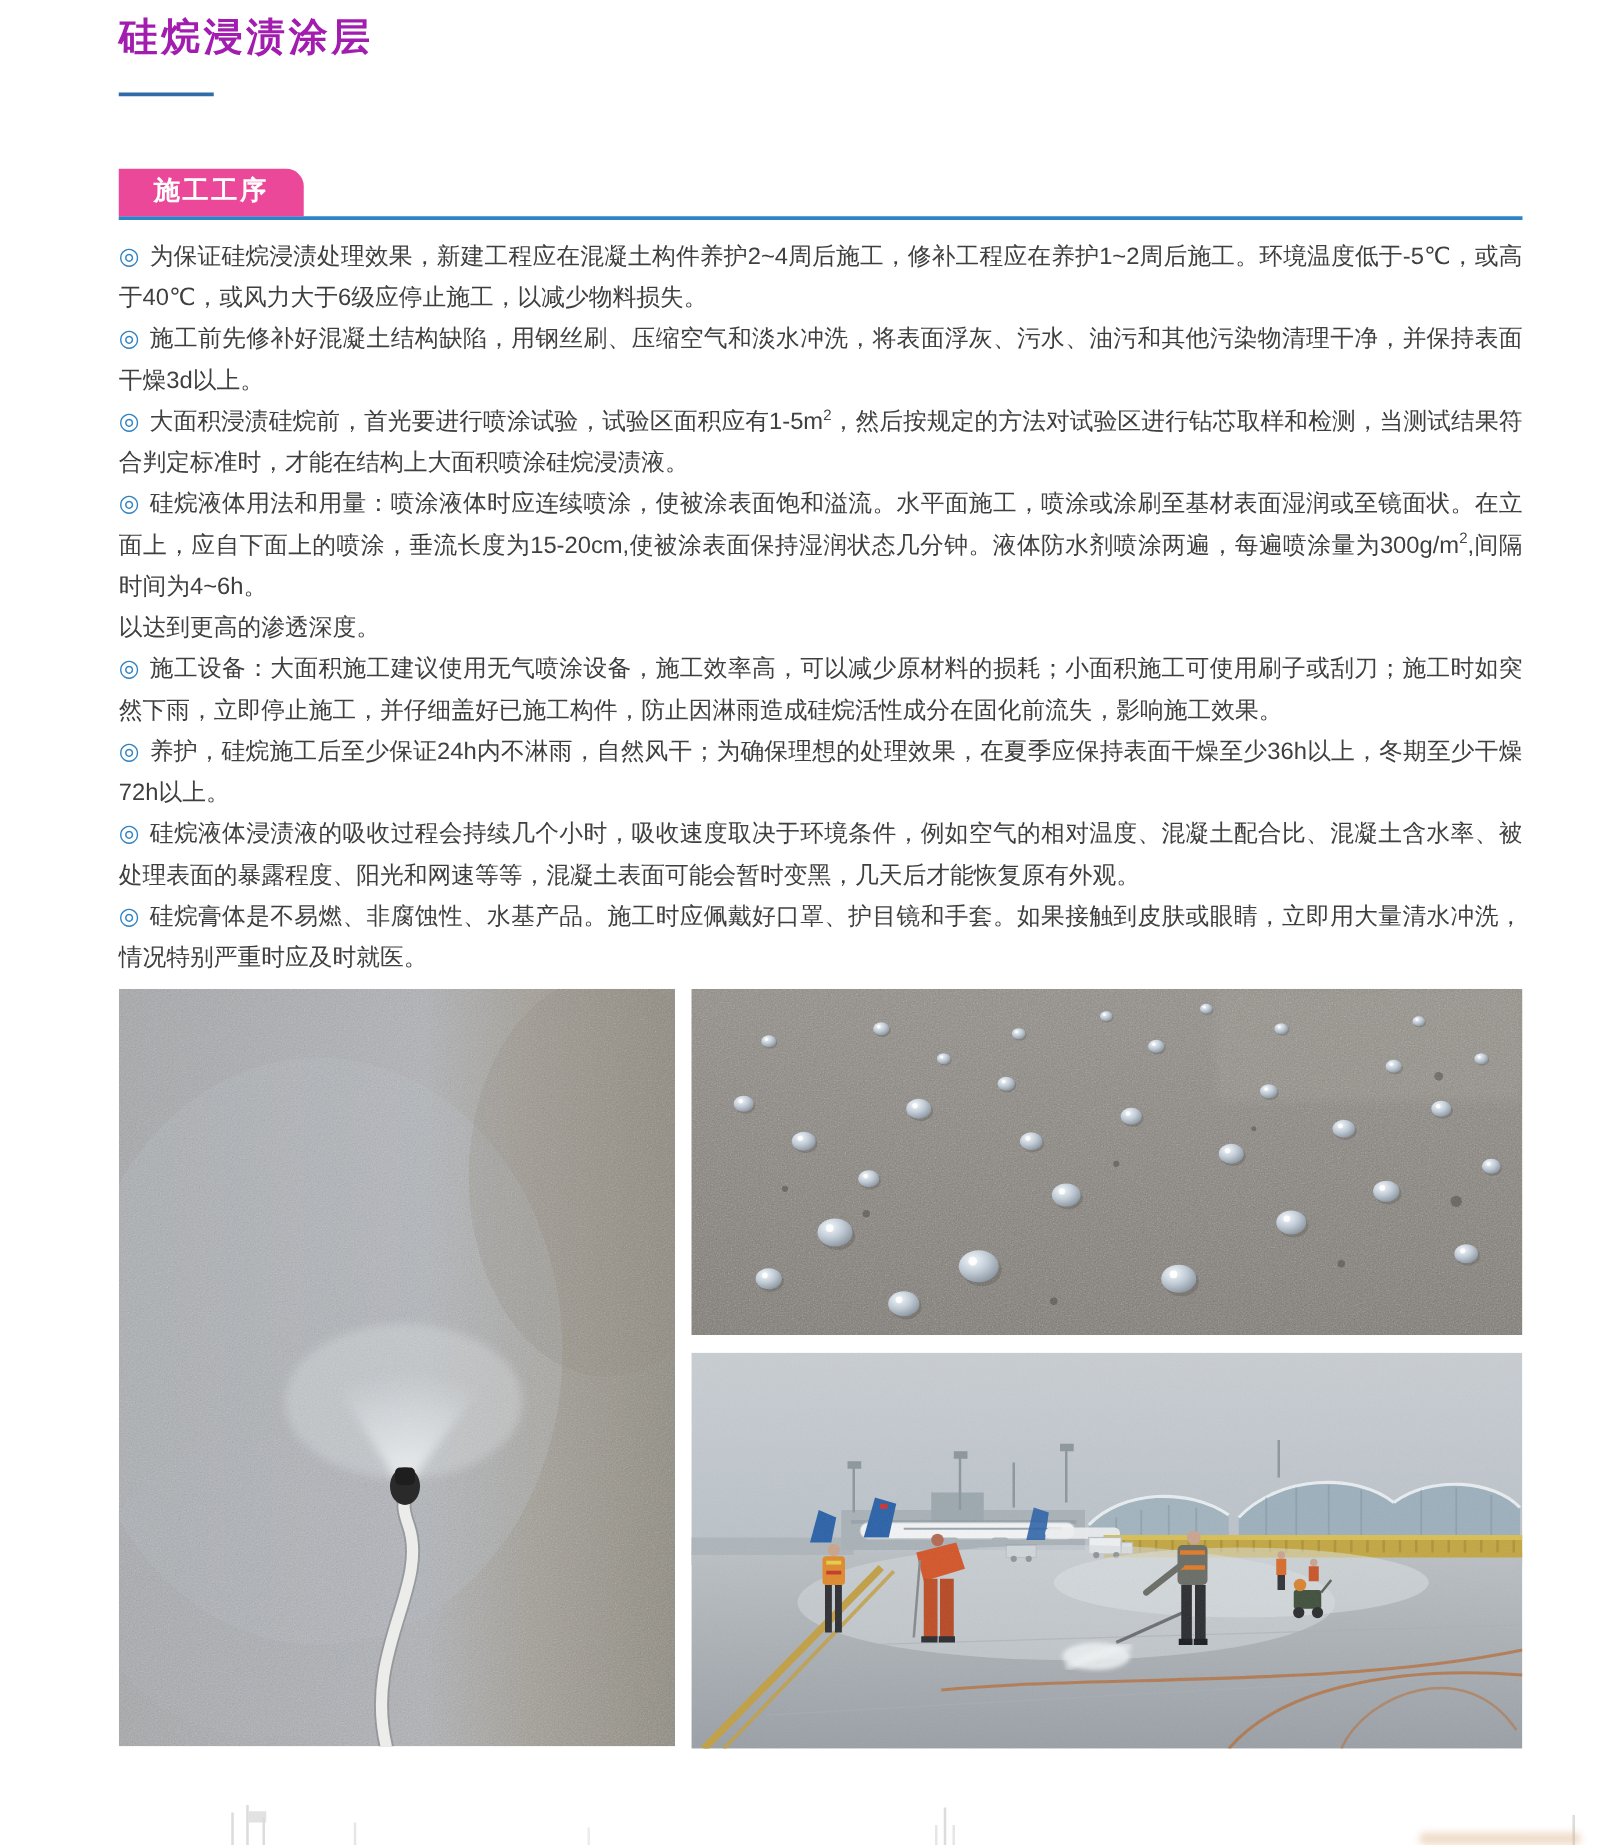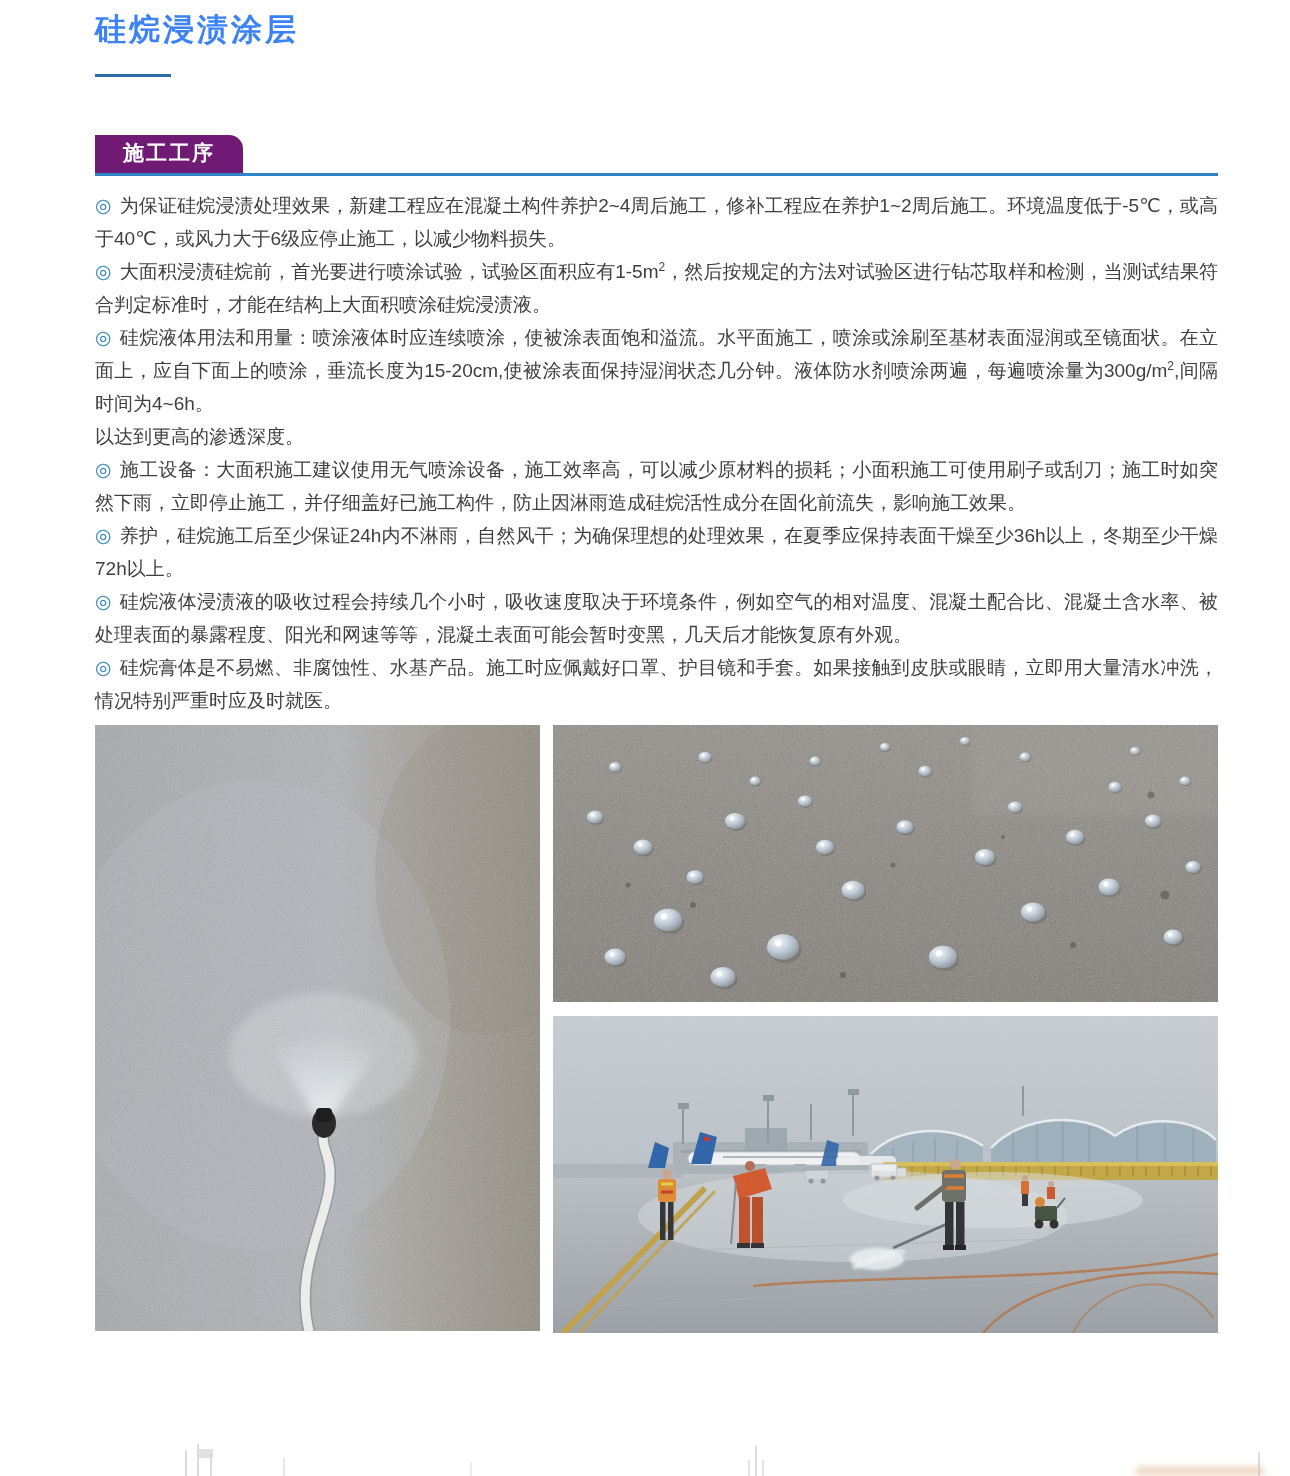--- a/index.html
+++ b/index.html
@@ -3,27 +3,27 @@
 <meta charset="utf-8">
 <style>
   html,body{margin:0;padding:0;}
   body{
     width:1290px;height:1476px;background:#ffffff;position:relative;overflow:hidden;
     font-family:"Liberation Sans","DejaVu Sans",sans-serif;color:#3f3f3f;
   }
   .page{position:absolute;left:95px;top:0;width:1123px;}
   h1.page-title{
     margin:12px 0 0 0;font-size:31px;line-height:36px;font-weight:bold;
-    color:#3b82f6;letter-spacing:3px;
+    color:#a21caf;letter-spacing:3px;
   }
   .title-dash{width:76px;height:3px;background:#2f6da8;margin-top:26px;}
   .sec-header{border-bottom:3px solid #2e84c6;margin-top:58px;font-size:0;}
   .sec-header.second{margin-top:36px;}
   .badge{
-    display:inline-block;background:#701a75;color:#fff;font-size:21px;font-weight:bold;
+    display:inline-block;background:#ec4899;color:#fff;font-size:21px;font-weight:bold;
     padding:5px 28px 7px 28px;border-radius:0 14px 0 0;line-height:1.25;letter-spacing:2px;
   }
   .bullets{margin-top:13px;font-size:19px;line-height:33px;text-align:justify;}
   .bullets p.bullet{margin:0;}
   .bullets .mark{color:#3183c3;margin-right:8px;}
   .bullets sup{font-size:12px;line-height:0;}
   .photos{display:flex;gap:13px;margin-top:8px;}
   .photo{overflow:hidden;font-size:0;}
   .photo svg{display:block;}
   .photo-col{display:flex;flex-direction:column;gap:14px;}
@@ -68,20 +68,21 @@
 
   <h1 class="page-title">硅烷浸渍涂层</h1>
   <div class="title-dash"></div>
 
   <section>
     <div class="sec-header">
       <span class="badge">施工工序</span>
     </div>
     <div class="bullets">
         <p class="bullet"><span class="mark">◎</span>为保证硅烷浸渍处理效果，新建工程应在混凝土构件养护2~4周后施工，修补工程应在养护1~2周后施工。环境温度低于-5℃，或高于40℃，或风力大于6级应停止施工，以减少物料损失。</p>
+        <p class="bullet"><span class="mark">◎</span>施工前先修补好混凝土结构缺陷，用钢丝刷、压缩空气和淡水冲洗，将表面浮灰、污水、油污和其他污染物清理干净，并保持表面干燥3d以上。</p>
         <p class="bullet"><span class="mark">◎</span>大面积浸渍硅烷前，首光要进行喷涂试验，试验区面积应有1-5m<sup>2</sup>，然后按规定的方法对试验区进行钻芯取样和检测，当测试结果符合判定标准时，才能在结构上大面积喷涂硅烷浸渍液。</p>
         <p class="bullet"><span class="mark">◎</span>硅烷液体用法和用量：喷涂液体时应连续喷涂，使被涂表面饱和溢流。水平面施工，喷涂或涂刷至基材表面湿润或至镜面状。在立面上，应自下面上的喷涂，垂流长度为15-20cm,使被涂表面保持湿润状态几分钟。液体防水剂喷涂两遍，每遍喷涂量为300g/m<sup>2</sup>,间隔时间为4~6h。<br>以达到更高的渗透深度。</p>
         <p class="bullet"><span class="mark">◎</span>施工设备：大面积施工建议使用无气喷涂设备，施工效率高，可以减少原材料的损耗；小面积施工可使用刷子或刮刀；施工时如突然下雨，立即停止施工，并仔细盖好已施工构件，防止因淋雨造成硅烷活性成分在固化前流失，影响施工效果。</p>
         <p class="bullet"><span class="mark">◎</span>养护，硅烷施工后至少保证24h内不淋雨，自然风干；为确保理想的处理效果，在夏季应保持表面干燥至少36h以上，冬期至少干燥72h以上。</p>
         <p class="bullet"><span class="mark">◎</span>硅烷液体浸渍液的吸收过程会持续几个小时，吸收速度取决于环境条件，例如空气的相对温度、混凝土配合比、混凝土含水率、被处理表面的暴露程度、阳光和网速等等，混凝土表面可能会暂时变黑，几天后才能恢复原有外观。</p>
         <p class="bullet"><span class="mark">◎</span>硅烷膏体是不易燃、非腐蚀性、水基产品。施工时应佩戴好口罩、护目镜和手套。如果接触到皮肤或眼睛，立即用大量清水冲洗，情况特别严重时应及时就医。</p>
       </div>
   </section>
 
 

